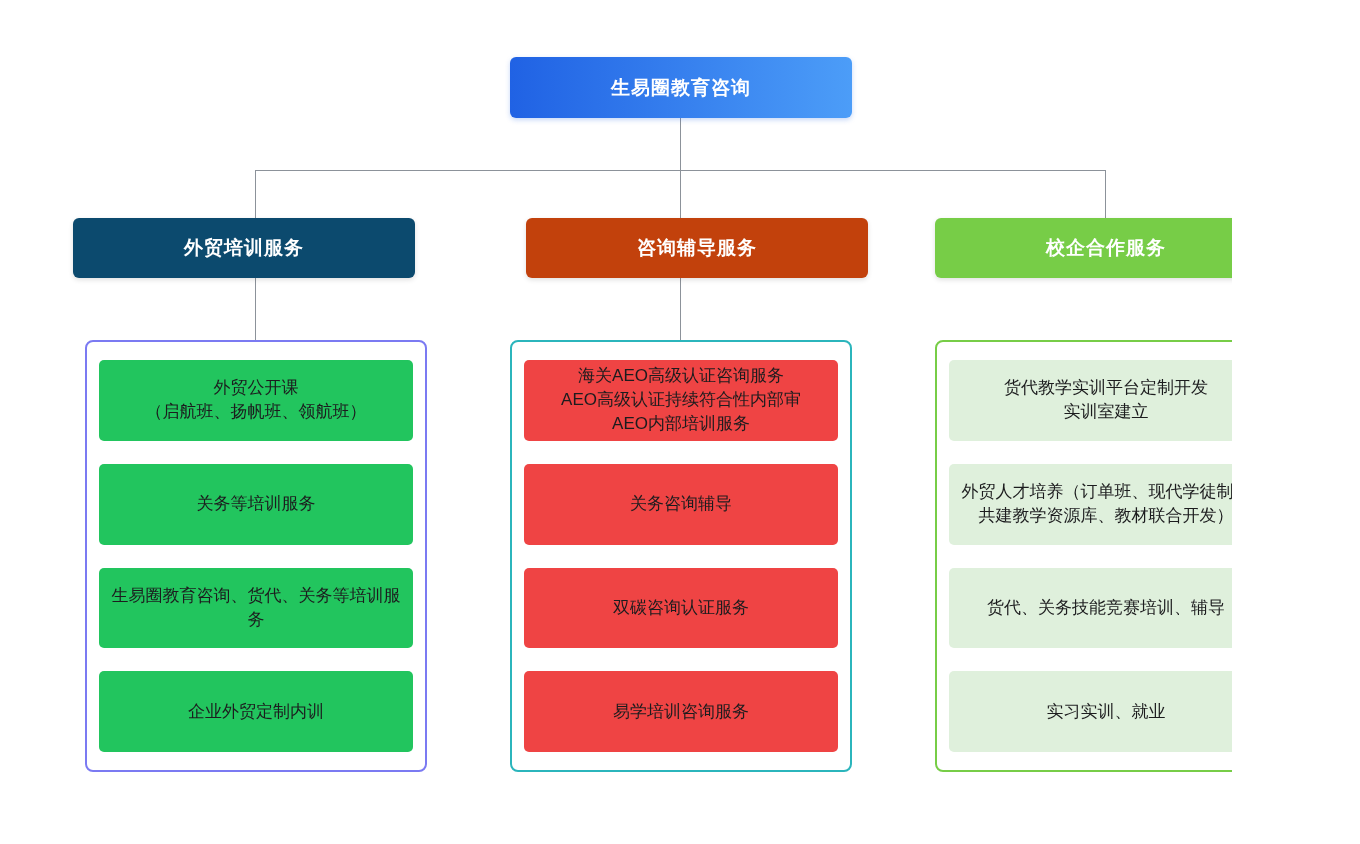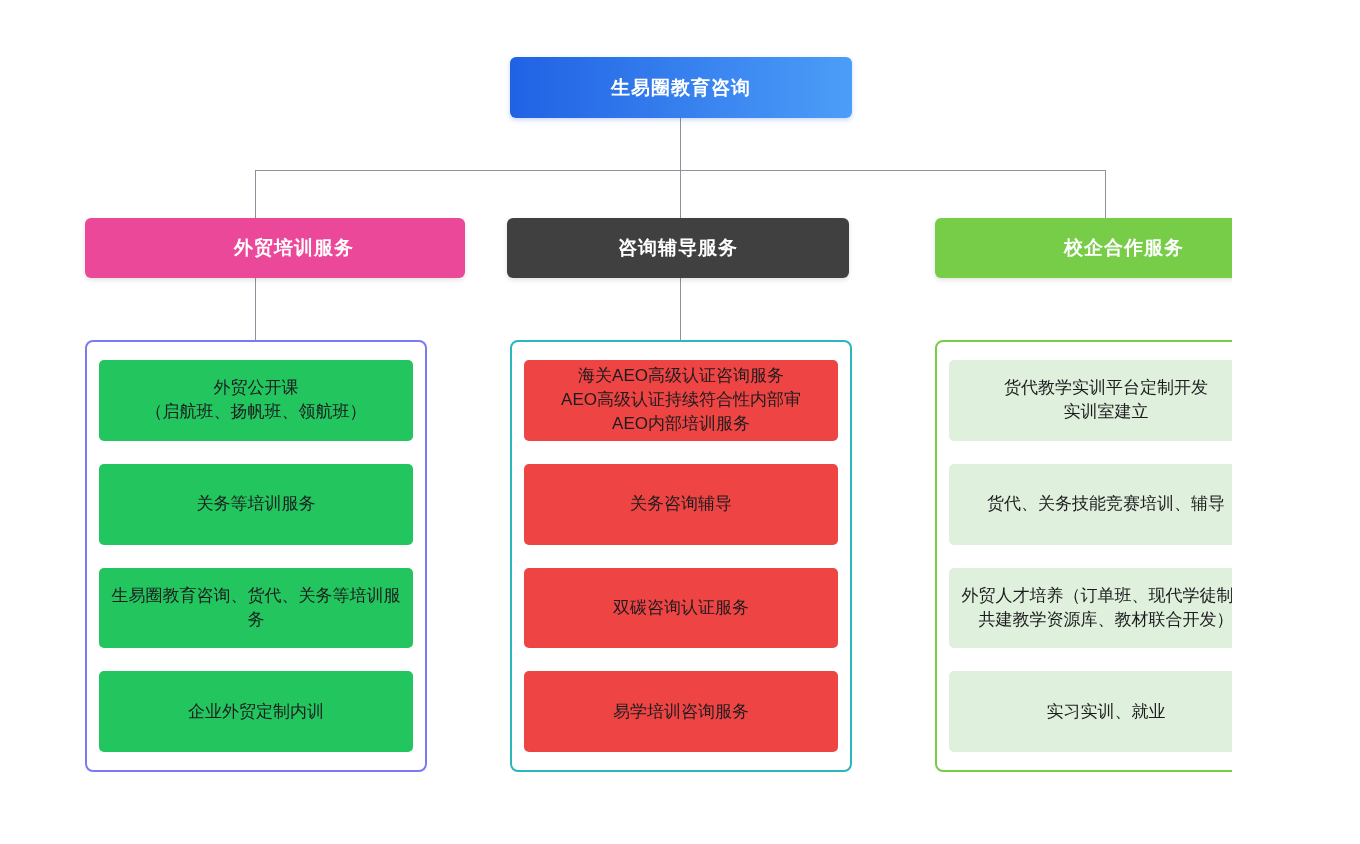--- a/index.html
+++ b/index.html
@@ -42,23 +42,23 @@
     position: absolute;
     top: 218px;
     width: 342px; height: 60px;
     border-radius: 6px;
     display: flex; align-items: center; justify-content: center;
     color: #ffffff;
     font-size: 19px; font-weight: bold;
     letter-spacing: 1px;
     box-shadow: 0 2px 5px rgba(0,0,0,0.12);
   }
-  .hdr-0 { left: 85px;  background: #ec4899; padding-left: 38px; }
-  .hdr-1 { left: 507px; background: #404040; }
-  .hdr-2 { left: 935px; background: #77cd47; padding-left: 18px; }
+  .hdr-0 { left: 73px;  background: #0c4a6e; }
+  .hdr-1 { left: 526px; background: #c2410c; }
+  .hdr-2 { left: 935px; background: #77cd47; }
 
   
   .branch-container {
     position: absolute;
     top: 340px;
     width: 342px; height: 432px;
     background: #ffffff;
     border-radius: 8px;
     box-sizing: border-box;
     border: 2px solid;
@@ -128,18 +128,18 @@
 AEO高级认证持续符合性内部审
 AEO内部培训服务</div>
     <div class="sub-item">关务咨询辅导</div>
     <div class="sub-item">双碳咨询认证服务</div>
     <div class="sub-item">易学培训咨询服务</div>
   </div>
 
   <div class="branch-container cont-2">
     <div class="sub-item">货代教学实训平台定制开发
 实训室建立</div>
+    <div class="sub-item">外贸人才培养（订单班、现代学徒制、共建教学资源库、教材联合开发）</div>
     <div class="sub-item">货代、关务技能竞赛培训、辅导</div>
-    <div class="sub-item">外贸人才培养（订单班、现代学徒制、共建教学资源库、教材联合开发）</div>
     <div class="sub-item">实习实训、就业</div>
   </div>
 
 </div>
 
 </body></html>

